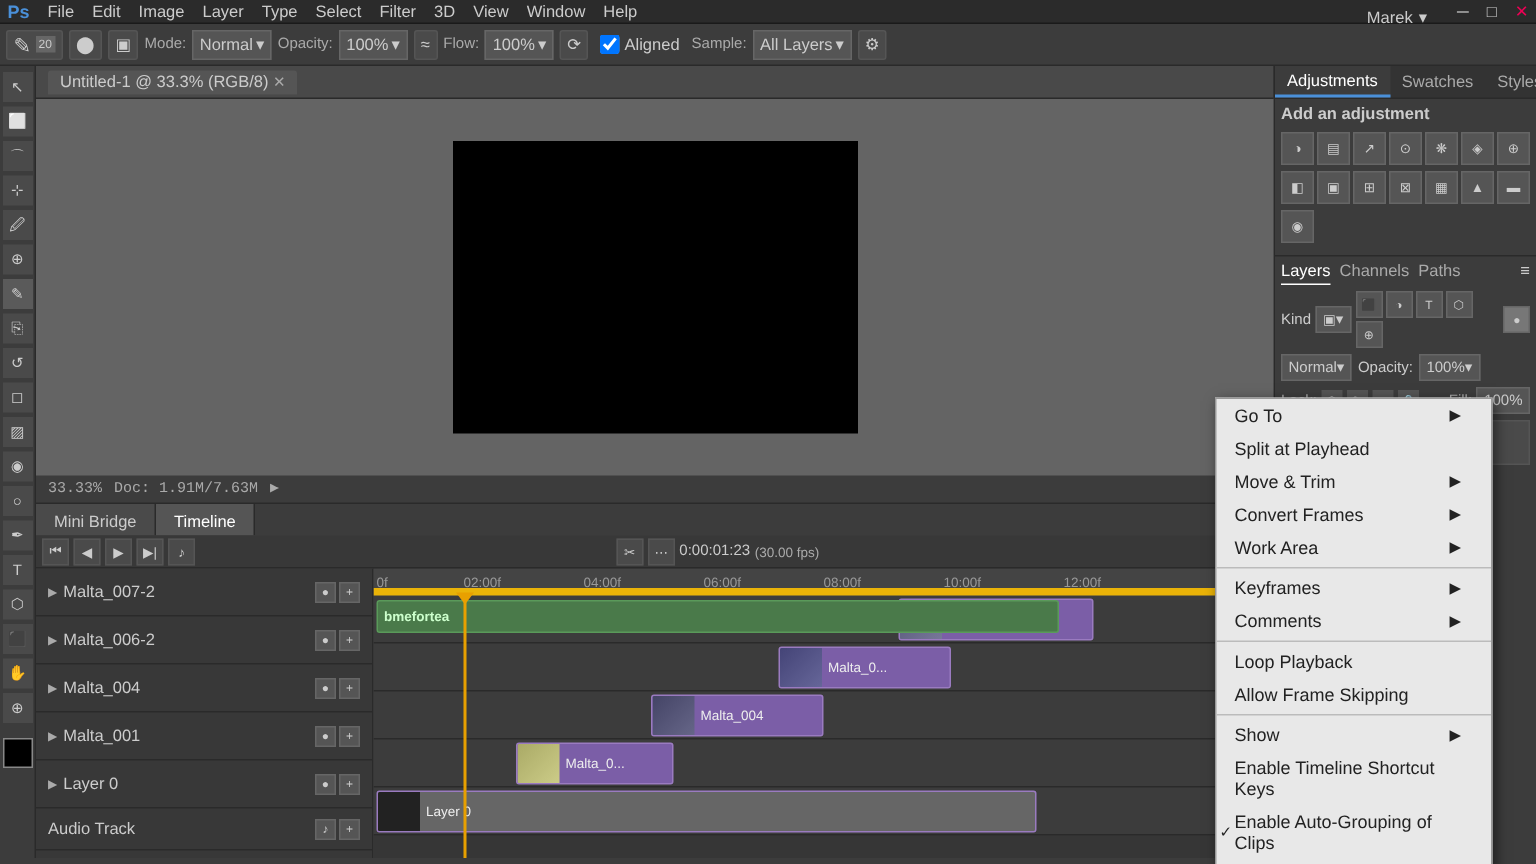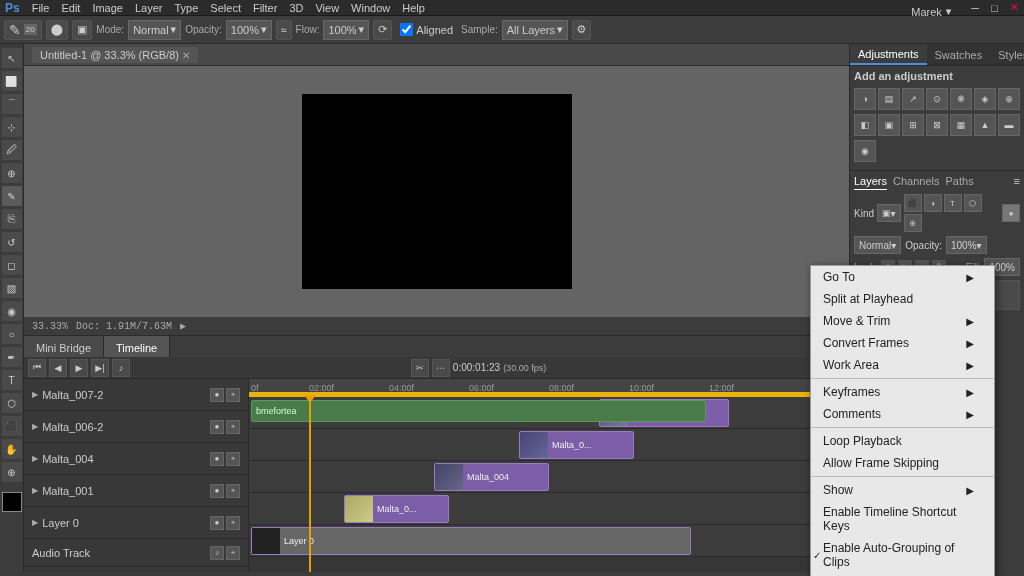--- a/index.html
+++ b/index.html
@@ -819,21 +819,21 @@
             <div class="track-row">
               <div class="clip" style="left:2px;width:440px;background:#666;">
                 <div class="clip-thumb" style="background:#333;">
                   <div style="width:28px;height:26px;background:#222;"></div>
                 </div>
                 <span class="clip-label">Layer 0</span>
               </div>
             </div>
 
             <div class="audio-track-row">
-              <div class="audio-clip" style="left:2px;width:455px;">
+              <div class="audio-clip" style="left:2px;width:455px;font-weight:bold;">
                 <span class="audio-clip-label">bmefortea</span>
               </div>
             </div>
           </div>
         </div>
       </div>
     </div>
   </div>
 
   <div id="right-panel">

